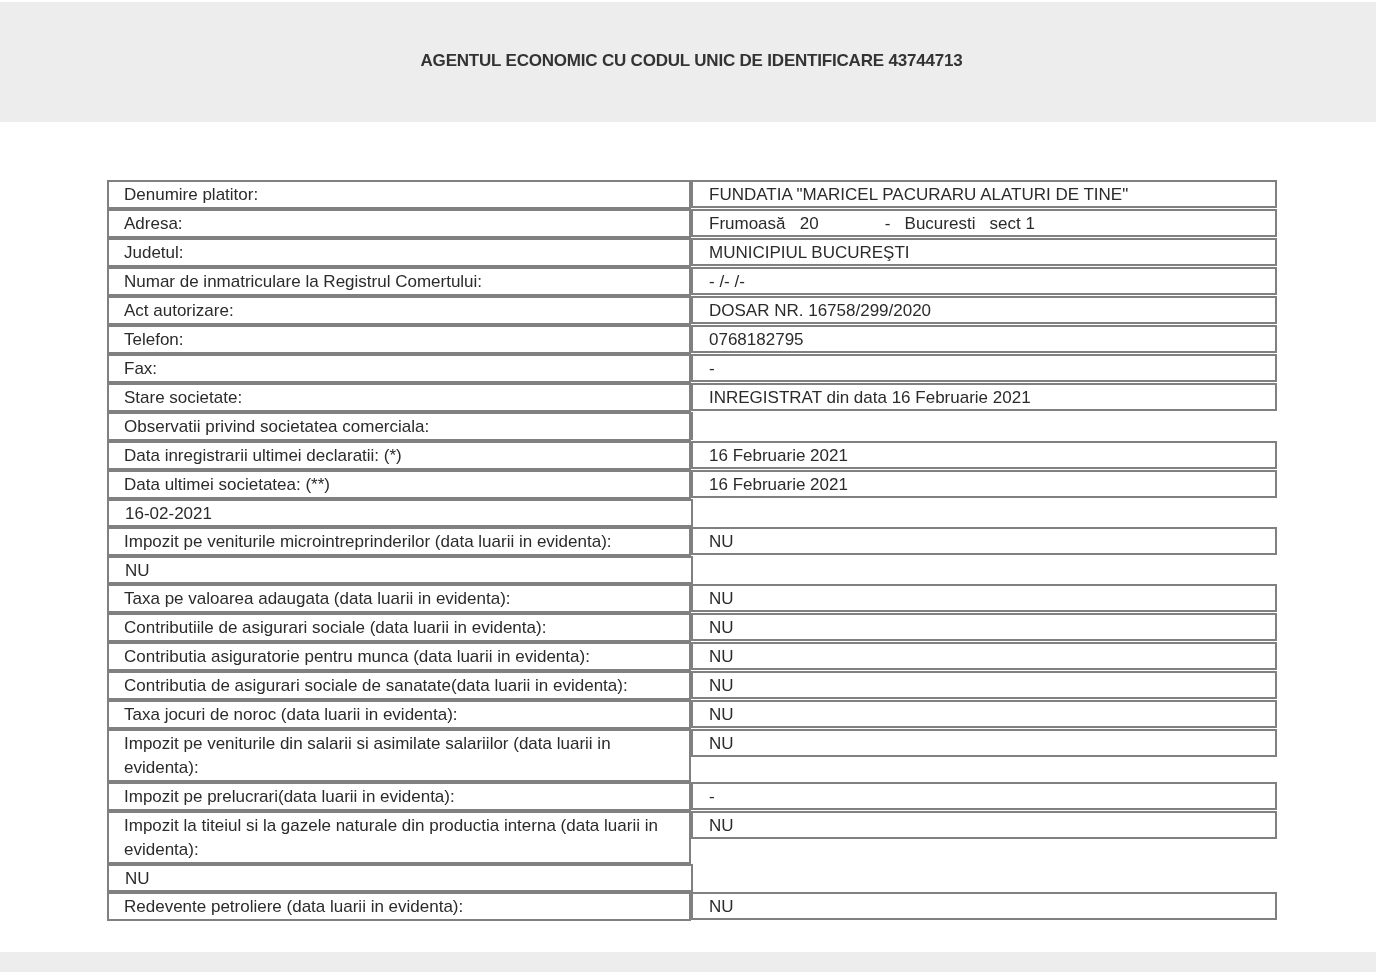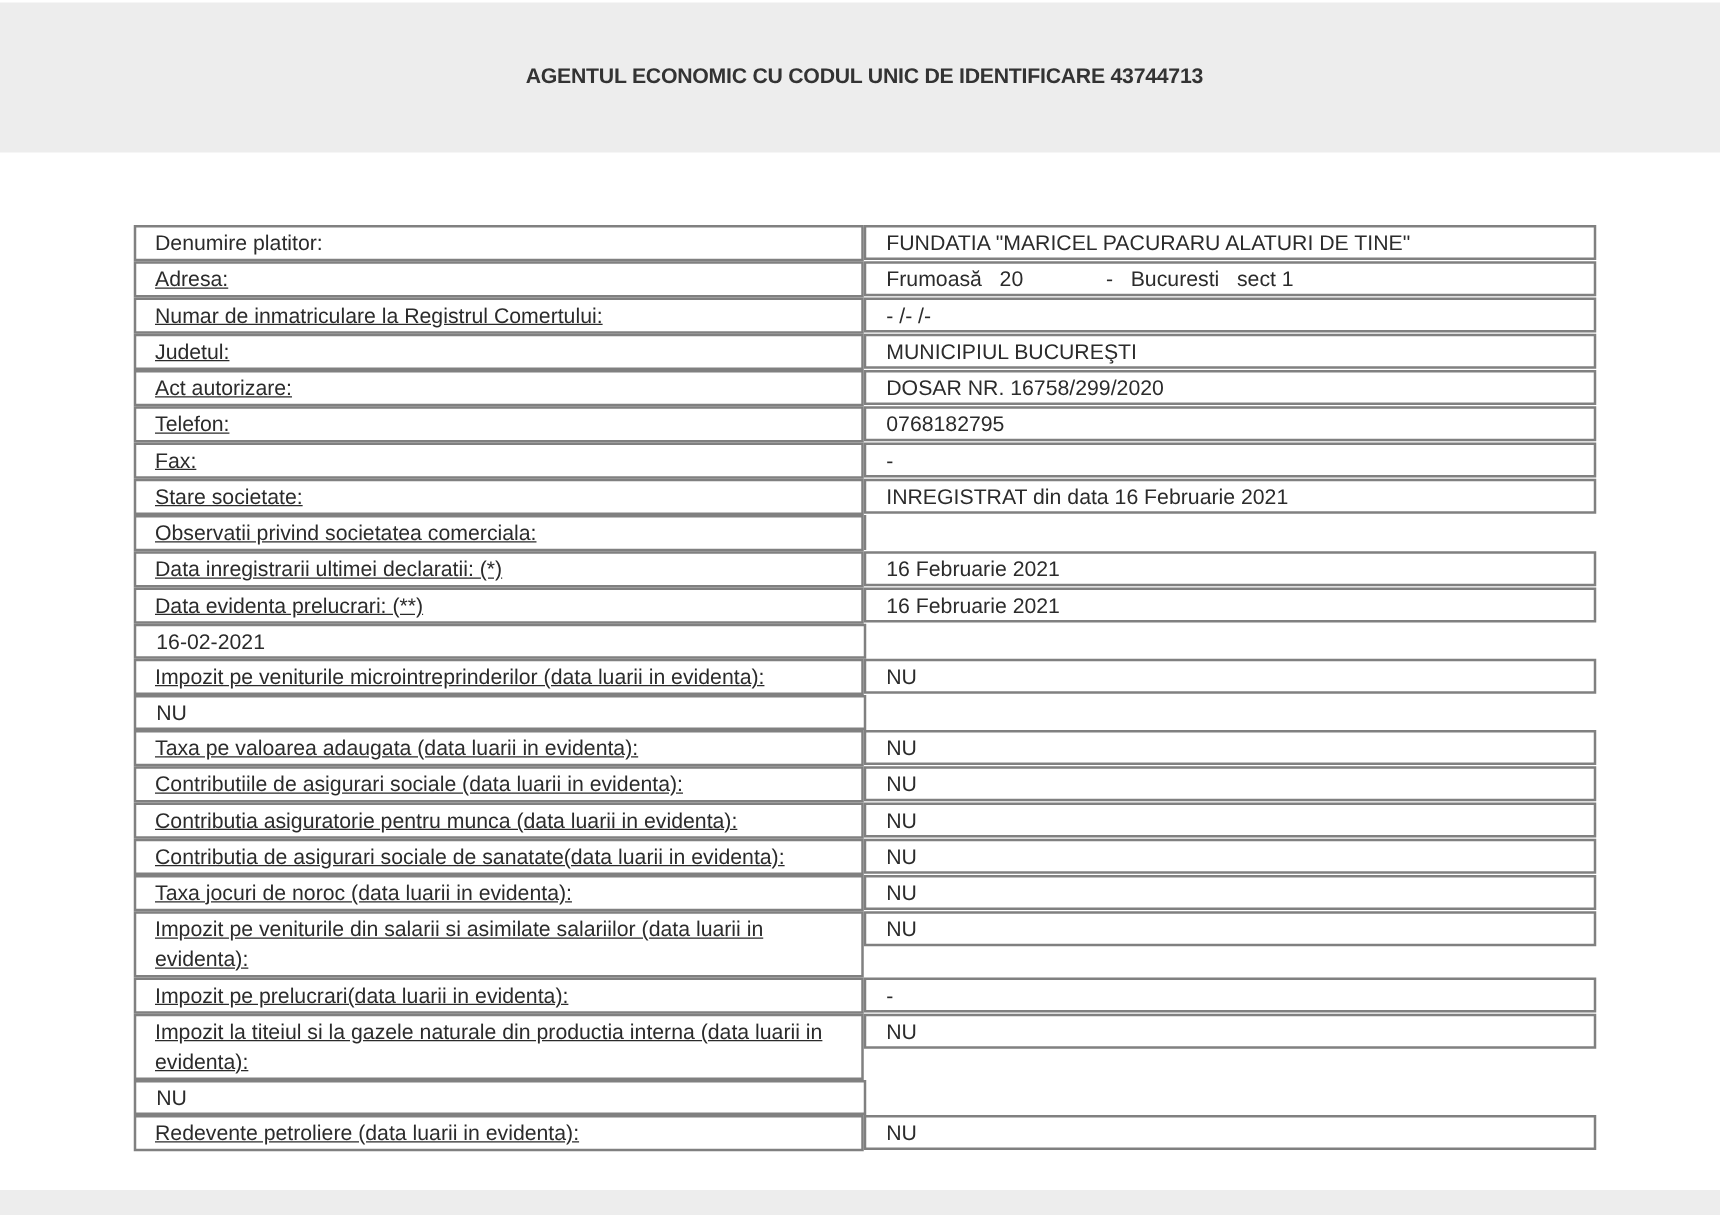--- a/index.html
+++ b/index.html
@@ -28,21 +28,21 @@
   .row {
     display: flex; align-items: flex-start;
   }
   .label-cell {
     box-sizing: border-box; width: 584px;
     border: 2px solid #808080; border-top-width: 2px; border-bottom-width: 2px;
     padding: 1px 6px 0 15px;
     font-size: 17px; line-height: 24px; min-height: 28px;
     margin-bottom: 0;
   }
-  .row + .row .label-cell { margin-top: -0px; text-decoration: underline; }
+  .row + .row .label-cell { margin-top: -0px; }
   .value-cell {
     box-sizing: border-box; width: 586px; height: 28px;
     border: 2px solid #808080;
     padding: 1px 6px 0 16px;
     font-size: 17px; line-height: 24px;
     white-space: pre;
   }
   .value-cell.empty { border: none; border-left: 2px solid #808080; }
 </style>
 </head>
@@ -54,26 +54,26 @@
 <div class="info-table">
   <div class="row">
     <div class="label-cell">Denumire platitor:</div>
     <div class="value-cell">FUNDATIA "MARICEL PACURARU ALATURI DE TINE"</div>
   </div>
   <div class="row">
     <div class="label-cell">Adresa:</div>
     <div class="value-cell">Frumoasă   20              -   Bucuresti   sect 1</div>
   </div>
   <div class="row">
+    <div class="label-cell">Judetul:</div>
+    <div class="value-cell">MUNICIPIUL BUCUREŞTI</div>
+  </div>
+  <div class="row">
     <div class="label-cell">Numar de inmatriculare la Registrul Comertului:</div>
     <div class="value-cell">- /- /-</div>
-  </div>
-  <div class="row">
-    <div class="label-cell">Judetul:</div>
-    <div class="value-cell">MUNICIPIUL BUCUREŞTI</div>
   </div>
   <div class="row">
     <div class="label-cell">Act autorizare:</div>
     <div class="value-cell">DOSAR NR. 16758/299/2020</div>
   </div>
   <div class="row">
     <div class="label-cell">Telefon:</div>
     <div class="value-cell">0768182795</div>
   </div>
   <div class="row">
@@ -86,21 +86,21 @@
   </div>
   <div class="row">
     <div class="label-cell">Observatii privind societatea comerciala:</div>
     <div class="value-cell empty"></div>
   </div>
   <div class="row">
     <div class="label-cell">Data inregistrarii ultimei declaratii: (*)</div>
     <div class="value-cell">16 Februarie 2021</div>
   </div>
   <div class="row">
-    <div class="label-cell">Data evidenta prelucrari: (**)</div>
+    <div class="label-cell">Data ultimei societatea: (**)</div>
     <div class="value-cell">16 Februarie 2021</div>
   </div>
   <div class="row">
     <div class="value-cell">16-02-2021</div>
   </div>
   <div class="row">
     <div class="label-cell">Impozit pe veniturile microintreprinderilor (data luarii in evidenta):</div>
     <div class="value-cell">NU</div>
   </div>
   <div class="row">

